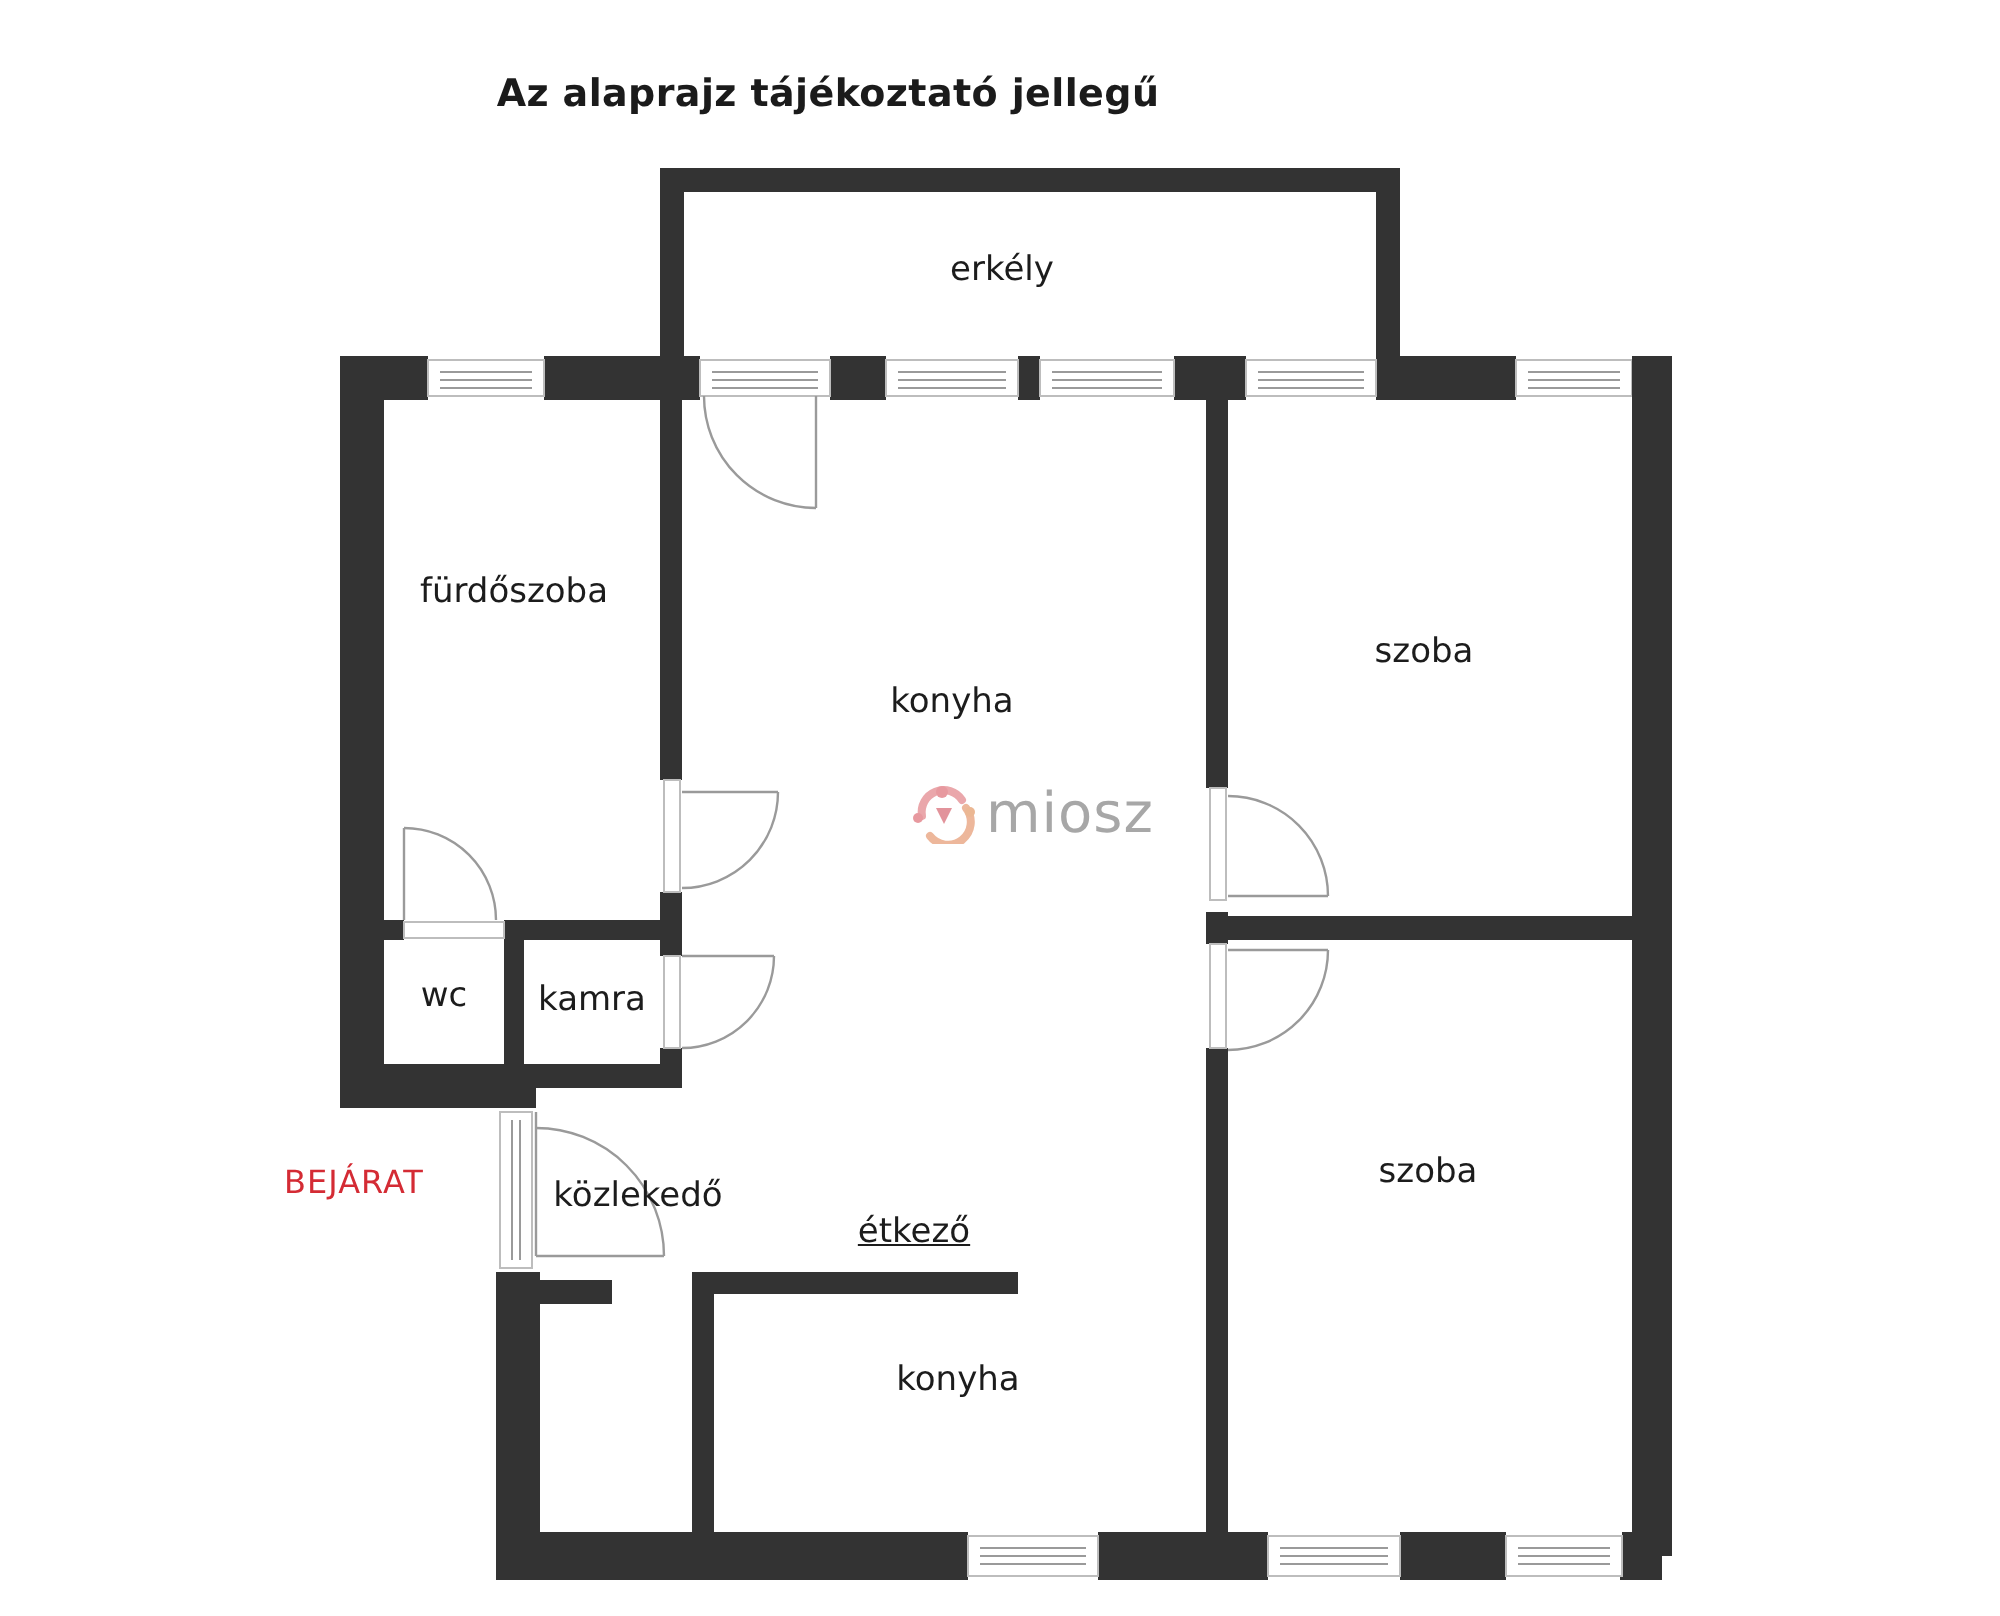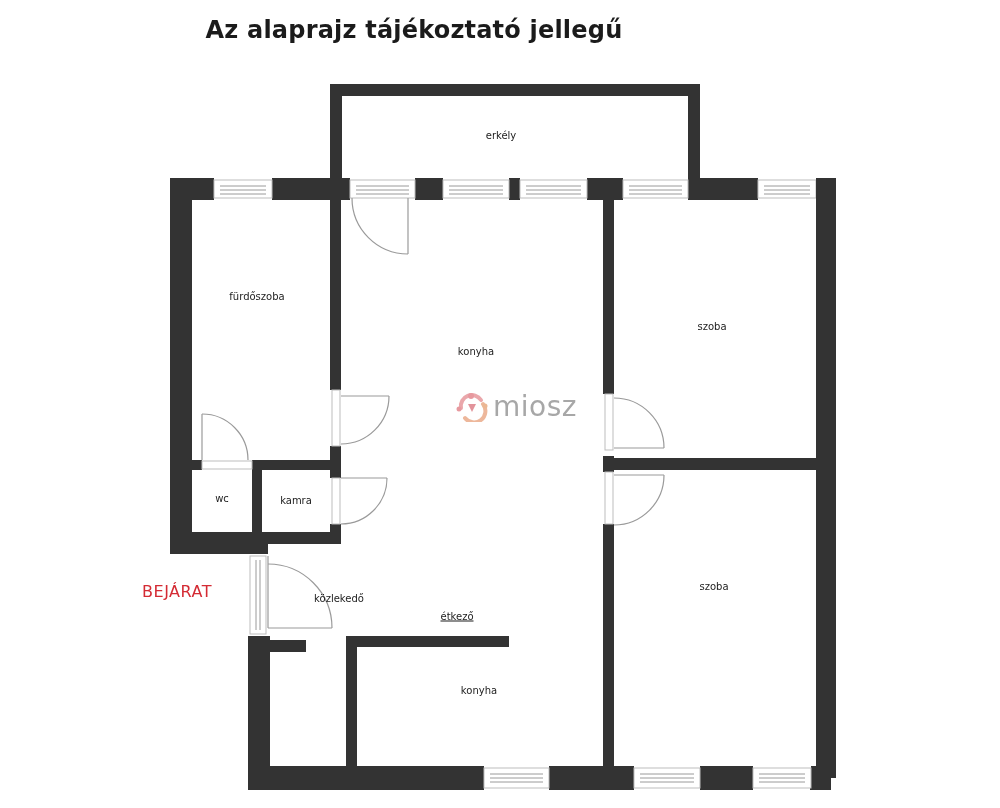--- a/index.html
+++ b/index.html
@@ -1,24 +1,24 @@
 <!DOCTYPE html>
 <html><head>
 <meta charset="utf-8">
 <style>
   html, body { margin: 0; padding: 0; background: #ffffff; }
   body { width: 1000px; height: 808px; position: relative; overflow: hidden; font-family: "Liberation Sans", sans-serif; }
-  .title { position: absolute; left: 0; top: 16px; width: 828px; text-align: center; font-family: "DejaVu Sans", sans-serif; font-weight: bold; font-size: 24px; color: #1b1b1b; letter-spacing: 0.2px; }
+  .title { position: absolute; left: 0; top: 36px; width: 828px; text-align: center; font-family: "DejaVu Sans", sans-serif; font-weight: bold; font-size: 19px; color: #1b1b1b; letter-spacing: 0.2px; }
   svg.plan { position: absolute; left: 0; top: 0; }
   .wall { fill: #333333; }
   .win-frame { fill: #ffffff; stroke: #bdbdbd; stroke-width: 1; }
   .win-line { stroke: #9a9a9a; stroke-width: 1; }
   .door-arc { fill: none; stroke: #9a9a9a; stroke-width: 1.2; }
   .door-leaf { fill: none; stroke: #9a9a9a; stroke-width: 1.2; }
-  .label { position: absolute; font-family: "DejaVu Sans", sans-serif; font-size: 10px; color: #1c1c1c; transform: translate(-50%, -50%); white-space: nowrap; }
+  .label { position: absolute; font-family: "DejaVu Sans", sans-serif; font-size: 17px; color: #1c1c1c; transform: translate(-50%, -50%); white-space: nowrap; }
   .entrance { position: absolute; left: 177px; top: 591px; transform: translate(-50%, -50%); font-family: "DejaVu Sans", sans-serif; font-weight: normal; font-size: 16px; color: #d42b34; letter-spacing: 0.5px; }
   .logo { position: absolute; left: 455px; top: 390px; display: flex; align-items: center; gap: 4px; opacity: 0.75; }
   .logo-text { font-family: "DejaVu Sans", sans-serif; font-size: 28px; color: #8a8a8a; letter-spacing: 0.5px; }
 </style>
 </head>
 <body>
 
 <div class="title">Az alaprajz tájékoztató jellegű</div>
 
 <svg class="plan" width="1000" height="808" viewBox="0 0 1000 808">
@@ -157,21 +157,21 @@
     <path class="door-arc" d="M268 564 A 64 64 0 0 1 332 628"></path>
   </g>
 </svg>
 
 <div class="label" style="left:501px;top:135px;">erkély</div>
 <div class="label" style="left:257px;top:296px;">fürdőszoba</div>
 <div class="label" style="left:476px;top:351px;">konyha</div>
 <div class="label" style="left:712px;top:326px;">szoba</div>
 <div class="label" style="left:222px;top:498px;">wc</div>
 <div class="label" style="left:296px;top:500px;text-align:right;">kamra</div>
-<div class="label" style="left:319px;top:598px;margin-left:20px;">közlekedő</div>
+<div class="label" style="left:319px;top:598px;">közlekedő</div>
 <div class="label" style="left:457px;top:616px;text-decoration:underline;">étkező</div>
 <div class="label" style="left:714px;top:586px;">szoba</div>
 <div class="label" style="left:479px;top:690px;">konyha</div>
 
 <div class="entrance">BEJÁRAT</div>
 
 <div class="logo">
   <svg width="34" height="30" viewBox="0 0 34 30">
     <path d="M6 16 A 11 11 0 0 1 26 8" fill="none" stroke="#e38a8f" stroke-width="4" stroke-linecap="round"></path>
     <path d="M28 12 A 11 11 0 0 1 10 26" fill="none" stroke="#e7a07a" stroke-width="4" stroke-linecap="round"></path>

